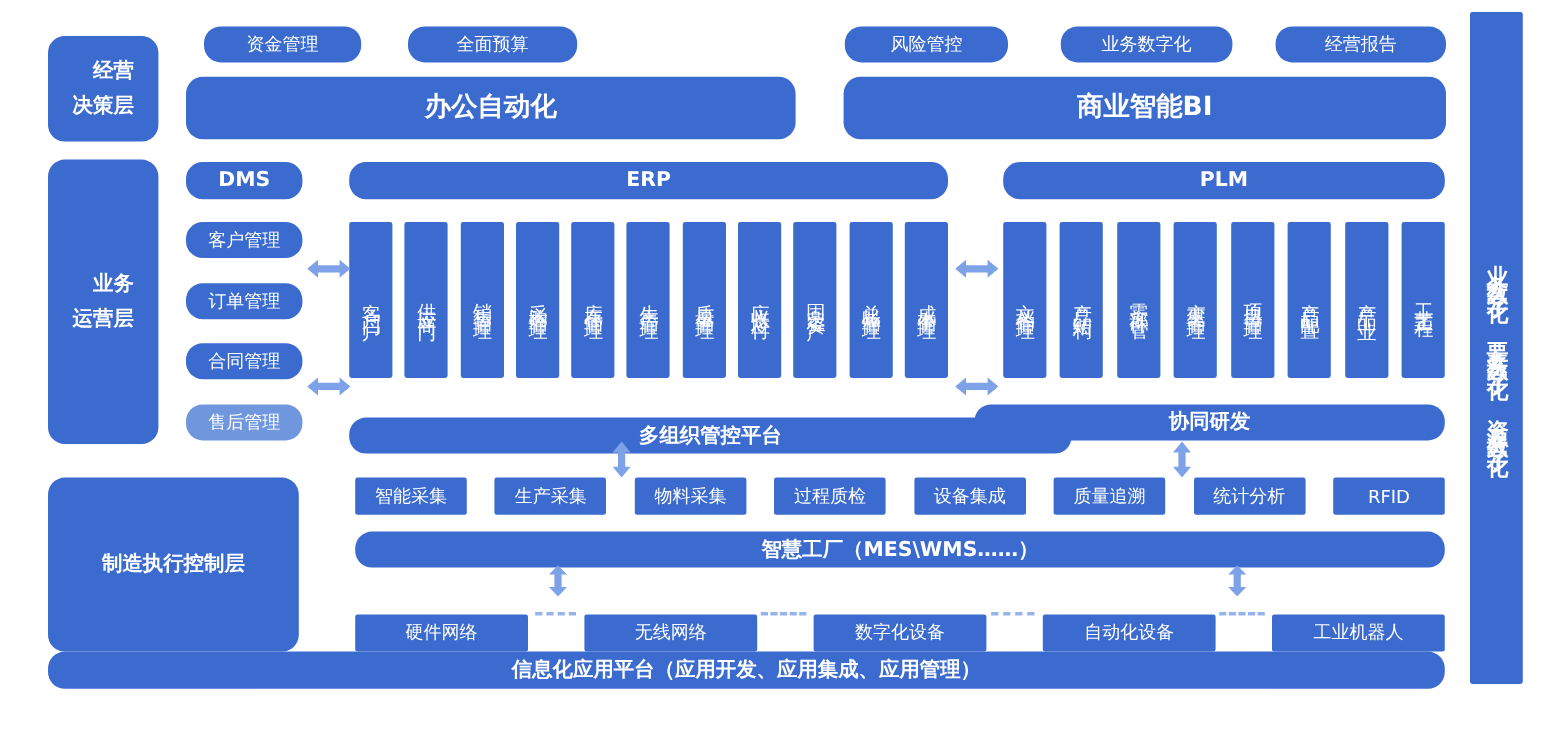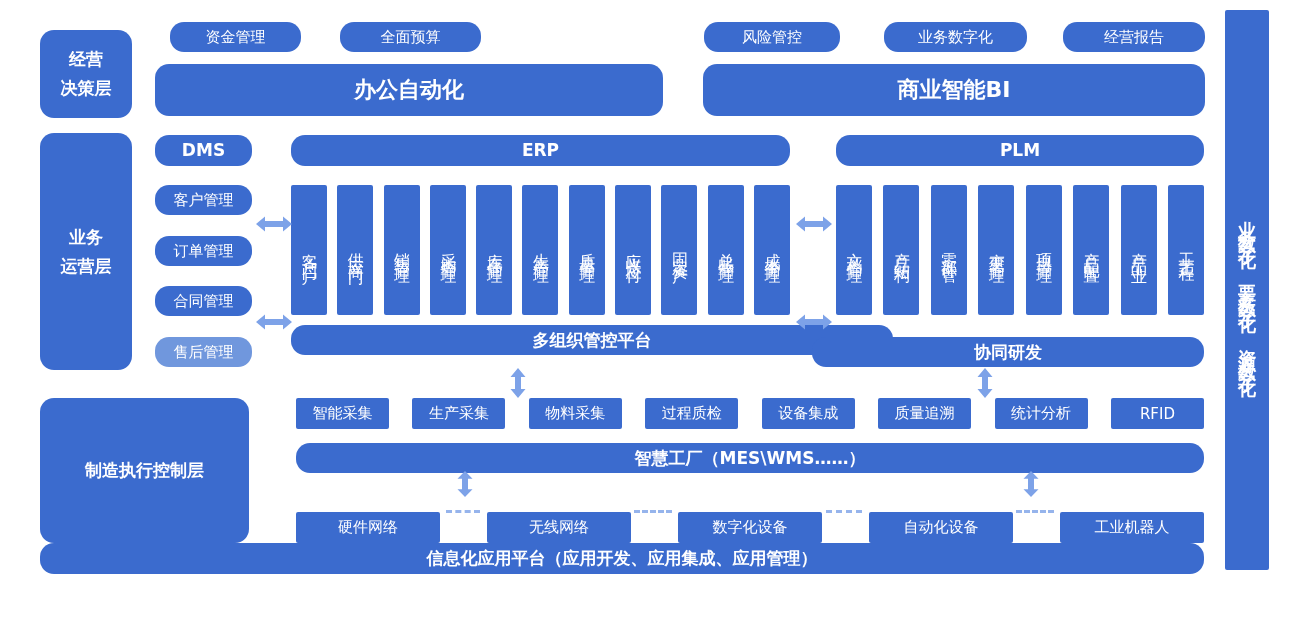--- a/index.html
+++ b/index.html
@@ -10,21 +10,21 @@
   .box {
     position:absolute;
     background:var(--primary,#3b6bce);
     color:#fff;
     display:flex; align-items:center; justify-content:center;
     text-align:center;
     border-radius:14px;
     font-size:15px;
     line-height:1.2;
   }
-  .bold { font-weight:bold; }
+  .bold { font-weight:bold;text-align:right; }
   .f17 { font-size:17px; }
   .f19 { font-size:22px; }
   .highlight { background:var(--highlight,#7097dd); }
 
   .stack span { display:block; line-height:1.7; }
 
   .row {
     position:absolute;
     display:flex; justify-content:space-between; align-items:stretch;
   }
@@ -125,21 +125,21 @@
     <div class="cell vmod">文档管理</div>
     <div class="cell vmod">产品结构</div>
     <div class="cell vmod">零部件管</div>
     <div class="cell vmod">变更管理</div>
     <div class="cell vmod">项目管理</div>
     <div class="cell vmod">产品配置</div>
     <div class="cell vmod">产品工业</div>
     <div class="cell vmod">工艺工程</div>
   </div>
 
-  <div class="box bold f17" style="left:291px;top:325px;width:602px;height:30px">多组织管控平台</div>
+  <div class="box bold f17" style="left:291px;top:348px;width:602px;height:30px">多组织管控平台</div>
   <div class="box bold f17" style="left:812px;top:337px;width:392px;height:30px">协同研发</div>
 
   <svg class="arrow" style="left:256px;top:215px" width="36" height="18" viewBox="0 0 36 18">
       <polygon points="0,9 9,1.5 9,6 27,6 27,1.5 36,9 27,16.5 27,12 9,12 9,16.5"></polygon>
     </svg>
   <svg class="arrow" style="left:256px;top:313px" width="36" height="18" viewBox="0 0 36 18">
       <polygon points="0,9 9,1.5 9,6 27,6 27,1.5 36,9 27,16.5 27,12 9,12 9,16.5"></polygon>
     </svg>
   <svg class="arrow" style="left:796px;top:215px" width="36" height="18" viewBox="0 0 36 18">
       <polygon points="0,9 9,1.5 9,6 27,6 27,1.5 36,9 27,16.5 27,12 9,12 9,16.5"></polygon>

